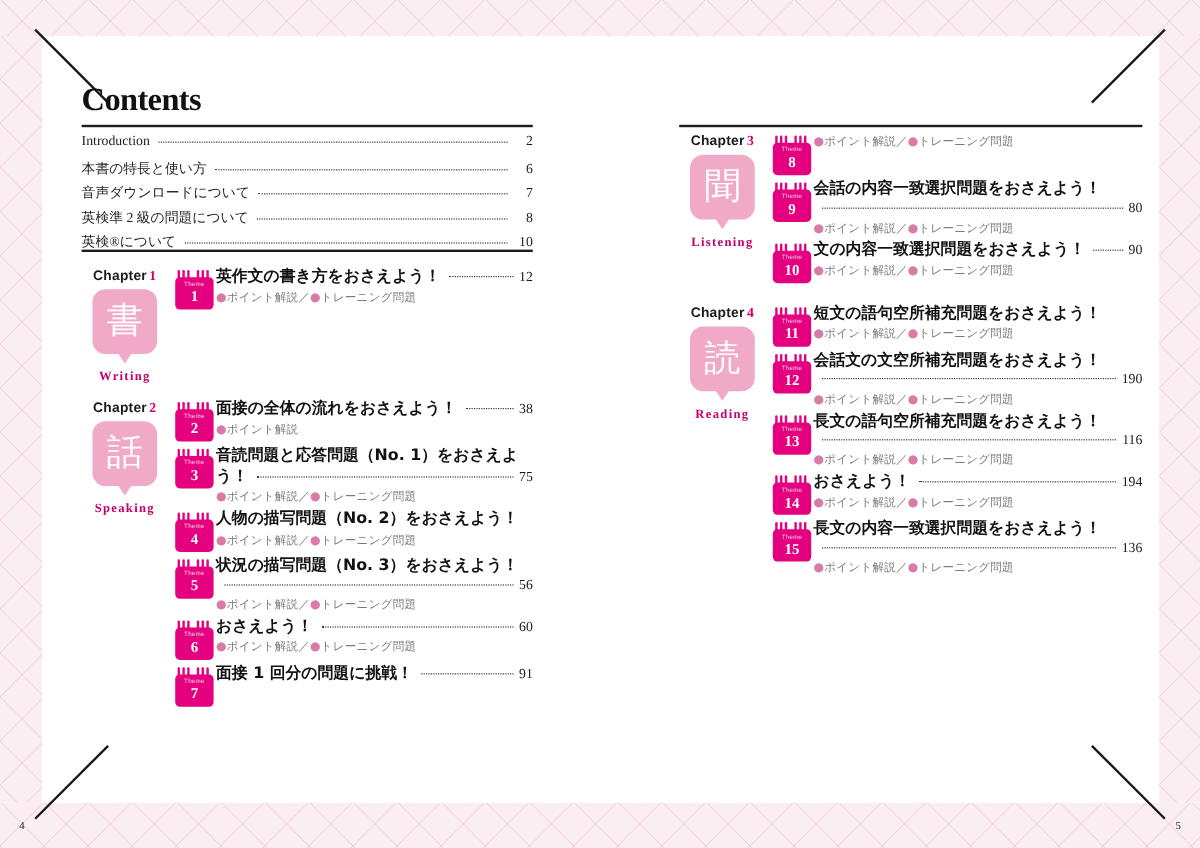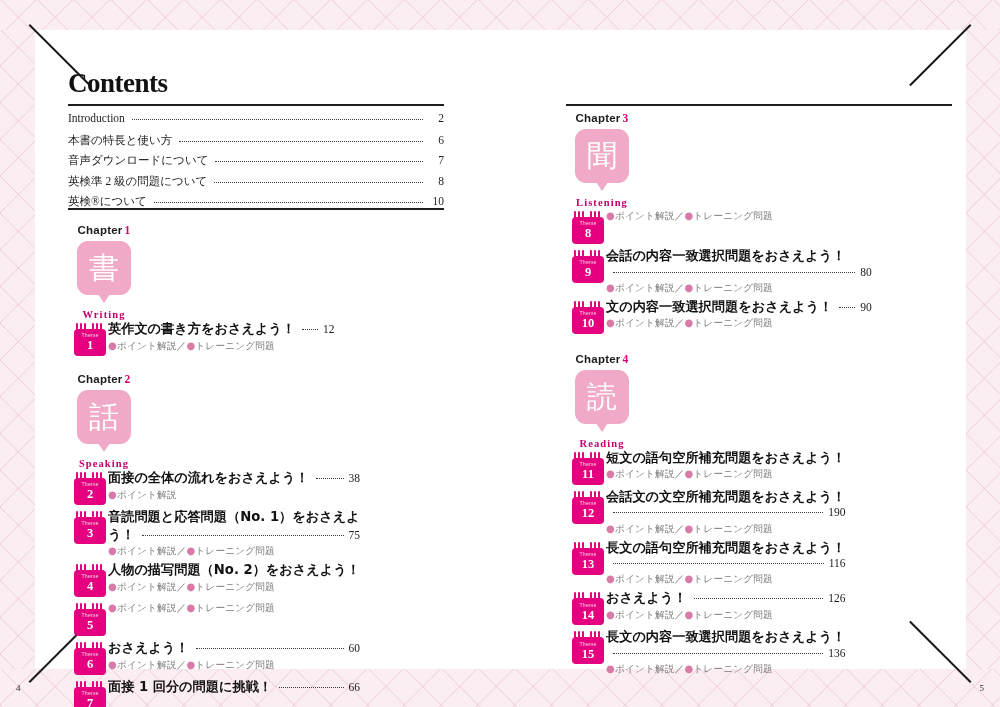--- a/index.html
+++ b/index.html
@@ -71,21 +71,21 @@
   .front-row .dots{
     flex:1;margin:0 5px 0 7px;position:relative;top:-2px;
     border-bottom:1.4px dotted #3a3a3a;
   }
   .front-row .pg{
     font-family:"Liberation Serif","DejaVu Serif",serif;
     font-size:11.5px;width:16px;text-align:right;
   }
 
   
-  .chapter{display:flex;align-items:flex-start;flex-direction:column;}
+  .chapter{display:flex;align-items:flex-start;}
   .chap-badge{width:72px;flex:0 0 72px;text-align:center;padding-top:2px;}
   .chap-label{
     font-size:11.5px;font-weight:bold;color:#1b1b1b;letter-spacing:.2px;
     white-space:nowrap;
   }
   .chap-label b{color:#d9006e;font-family:"Liberation Serif",serif;margin-left:2px;}
   .bubble{
     width:54px;height:54px;margin:5px auto 0;position:relative;
     background:#f0a9c6;border-radius:11px;
     display:flex;align-items:center;justify-content:center;
@@ -331,20 +331,25 @@
                 <i style="left:16px"></i>
                 <i style="left:20px"></i>
                 <i style="left:24px"></i>
               </div>
               <div class="tb-body">
                 <div class="tb-word">Theme</div>
                 <div class="tb-num">5</div>
               </div>
             </div>
             <div class="theme-main theme-wrap2">
+              <div class="theme-line"><span class="ttl">状況の描写問題（No. 3）をおさえよう！</span><div class="l2">
+                  <span class="ttl"></span>
+                  <span class="dots"></span>
+                  <span class="pg">56</span>
+                </div></div>
               <div class="theme-sub"><em>●</em>ポイント解説／<em>●</em>トレーニング問題</div>
             </div>
           </div>
           <div class="theme-row">
             <div class="theme-badge">
               <div class="tb-rings">
                 <i style="left:0px"></i>
                 <i style="left:4px"></i>
                 <i style="left:8px"></i>
                 <i style="left:16px"></i>
@@ -377,21 +382,21 @@
               </div>
               <div class="tb-body">
                 <div class="tb-word">Theme</div>
                 <div class="tb-num">7</div>
               </div>
             </div>
             <div class="theme-main">
               <div class="theme-line">
                 <span class="ttl">面接 1 回分の問題に挑戦！</span>
                 <span class="dots"></span>
-                <span class="pg">66</span>
+                <span class="pg">91</span>
               </div>
             </div>
           </div>
         </div>
       </div>
     </div>
   <div class="col col-right" id="col-right" style="top:110px;">
       <div class="chapter">
         <div class="chap-badge">
           <div class="chap-label"><span>Chapter</span><b>3</b></div>
@@ -560,21 +565,21 @@
               </div>
               <div class="tb-body">
                 <div class="tb-word">Theme</div>
                 <div class="tb-num">14</div>
               </div>
             </div>
             <div class="theme-main theme-wrap2">
               <div class="theme-line"><div class="l2">
                   <span class="ttl">おさえよう！</span>
                   <span class="dots"></span>
-                  <span class="pg">126</span>
+                  <span class="pg">194</span>
                 </div></div>
               <div class="theme-sub"><em>●</em>ポイント解説／<em>●</em>トレーニング問題</div>
             </div>
           </div>
           <div class="theme-row">
             <div class="theme-badge">
               <div class="tb-rings">
                 <i style="left:0px"></i>
                 <i style="left:4px"></i>
                 <i style="left:8px"></i>

